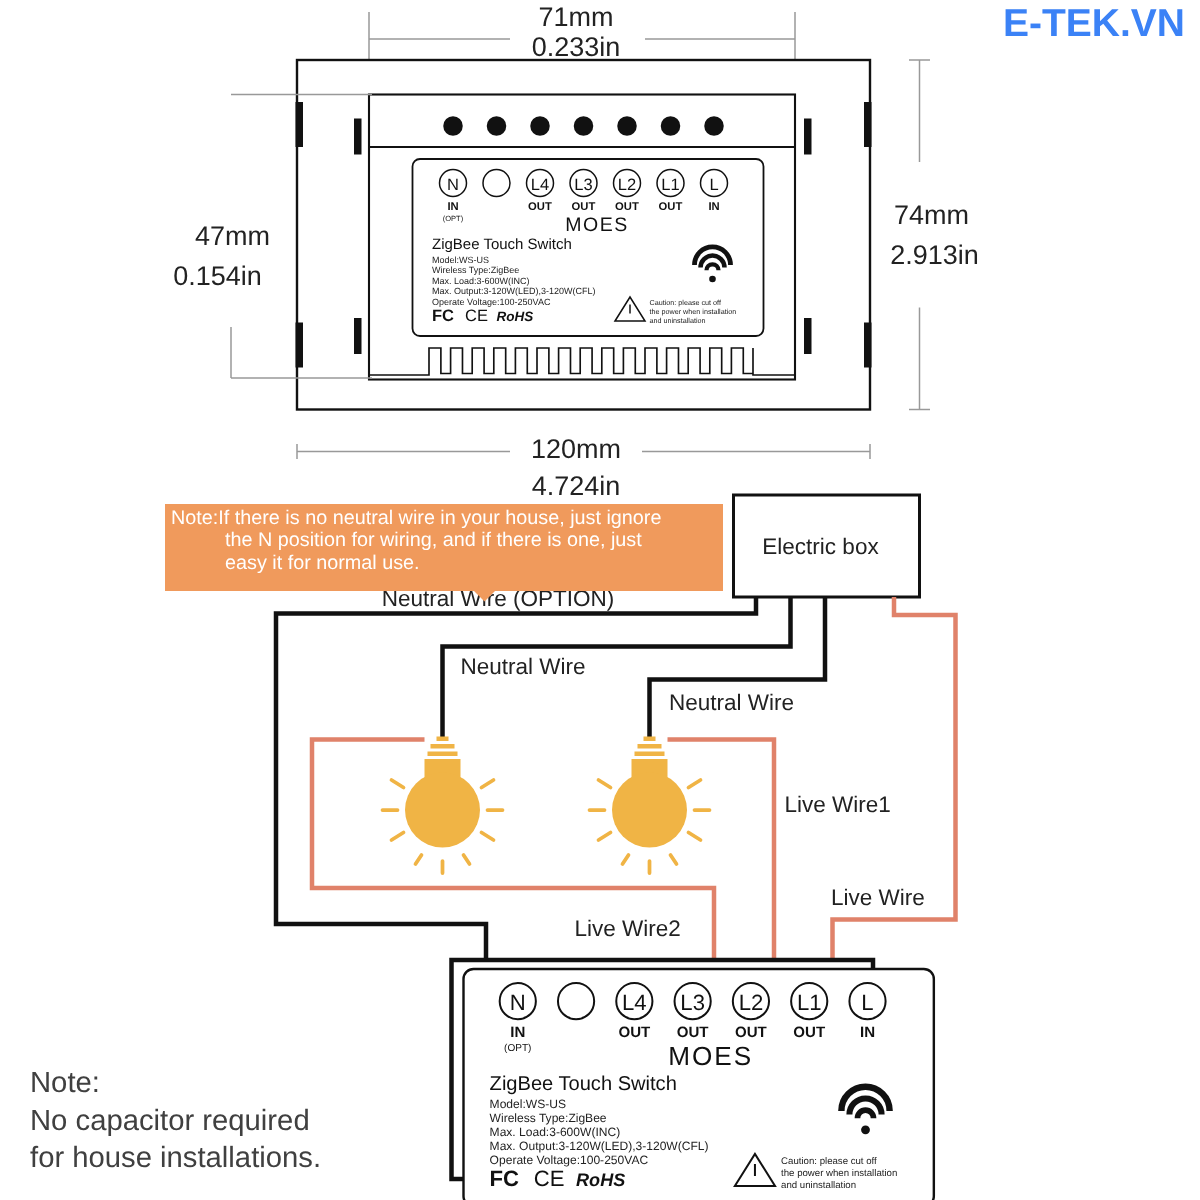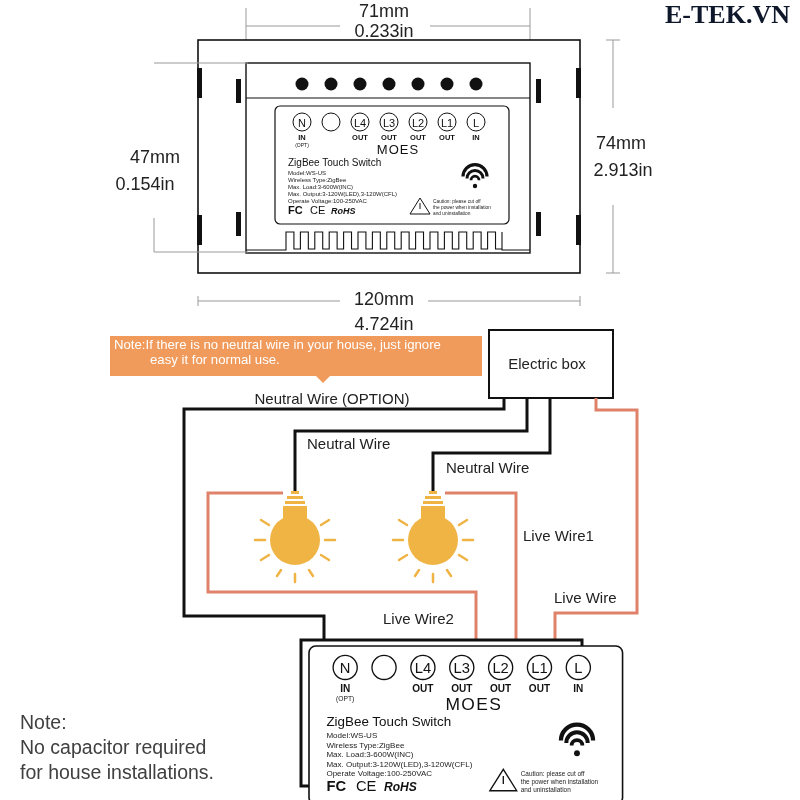--- a/index.html
+++ b/index.html
@@ -1,20 +1,20 @@
 <!DOCTYPE html>
 <html><head>
   <meta charset="utf-8">
   <style>
     html, body { margin: 0; padding: 0; background: #ffffff; }
     body { width: 800px; height: 800px; position: relative; overflow: hidden; font-family: "Liberation Sans", "DejaVu Sans", sans-serif; }
     #canvas { position: absolute; left: 0; top: 0; width: 800px; height: 800px; }
     svg text { font-family: "Liberation Sans", "DejaVu Sans", sans-serif; }
-    .brand { position: absolute; right: 10px; top: 0px; font-family: Liberation Serif, serif; font-weight: bold; font-size: 26px; color: #0f172a; letter-spacing: 0px; }
-    .note-callout { position: absolute; left: 110px; top: 336px; width: 372px; height: 40px; background: #f09a5c; color: #ffffff; font-size: 13.2px; line-height: 15px; padding: 1px 4px 0 4px; box-sizing: border-box; }
+    .brand { position: absolute; right: 10px; top: 0px; font-family: Liberation Sans, sans-serif; font-weight: bold; font-size: 26px; color: #3b82f6; letter-spacing: 0px; }
+    .note-callout { position: absolute; left: 110px; top: 336px; width: 372px; height: 58px; background: #f09a5c; color: #ffffff; font-size: 13.2px; line-height: 15px; padding: 1px 4px 0 4px; box-sizing: border-box; }
     .note-callout .l1 { display: block; }
     .note-callout .l2 { display: block; padding-left: 36px; }
     .note-callout .l3 { display: block; padding-left: 36px; }
     .note-callout:after { content: ""; position: absolute; left: 206px; bottom: -7px; border-left: 7px solid transparent; border-right: 7px solid transparent; border-top: 7px solid #f09a5c; }
     .bottom-note { position: absolute; left: 20px; top: 710px; color: #404040; font-size: 19.5px; line-height: 25px; }
     .bottom-note div { white-space: nowrap; }
   </style>
 </head>
 <body>
 
@@ -224,20 +224,21 @@
           <path d="M 192 72.4 A 8 8 0 0 1 208 72.4" fill="none" stroke="#111" stroke-width="3" stroke-linecap="butt" transform="translate(0,0)"></path>
           <path d="M 196 74.2 A 4 4 0 0 1 204 74.2" fill="none" stroke="#111" stroke-width="2.8" stroke-linecap="butt" transform="translate(0,0)"></path>
           <circle cx="200" cy="80" r="2.2" fill="#111"></circle>
         </g>
       </g>
   </g>
 </svg>
 
 <div class="note-callout">
   <span class="l1">Note:If there is no neutral wire in your house, just ignore</span>
+  <span class="l2">the N position for wiring, and if there is one, just</span>
   <span class="l3">easy it for normal use.</span>
 </div>
 
 <div class="bottom-note">
   <div>Note:</div>
   <div>No capacitor required</div>
   <div>for house installations.</div>
 </div>
 
 </body></html>

